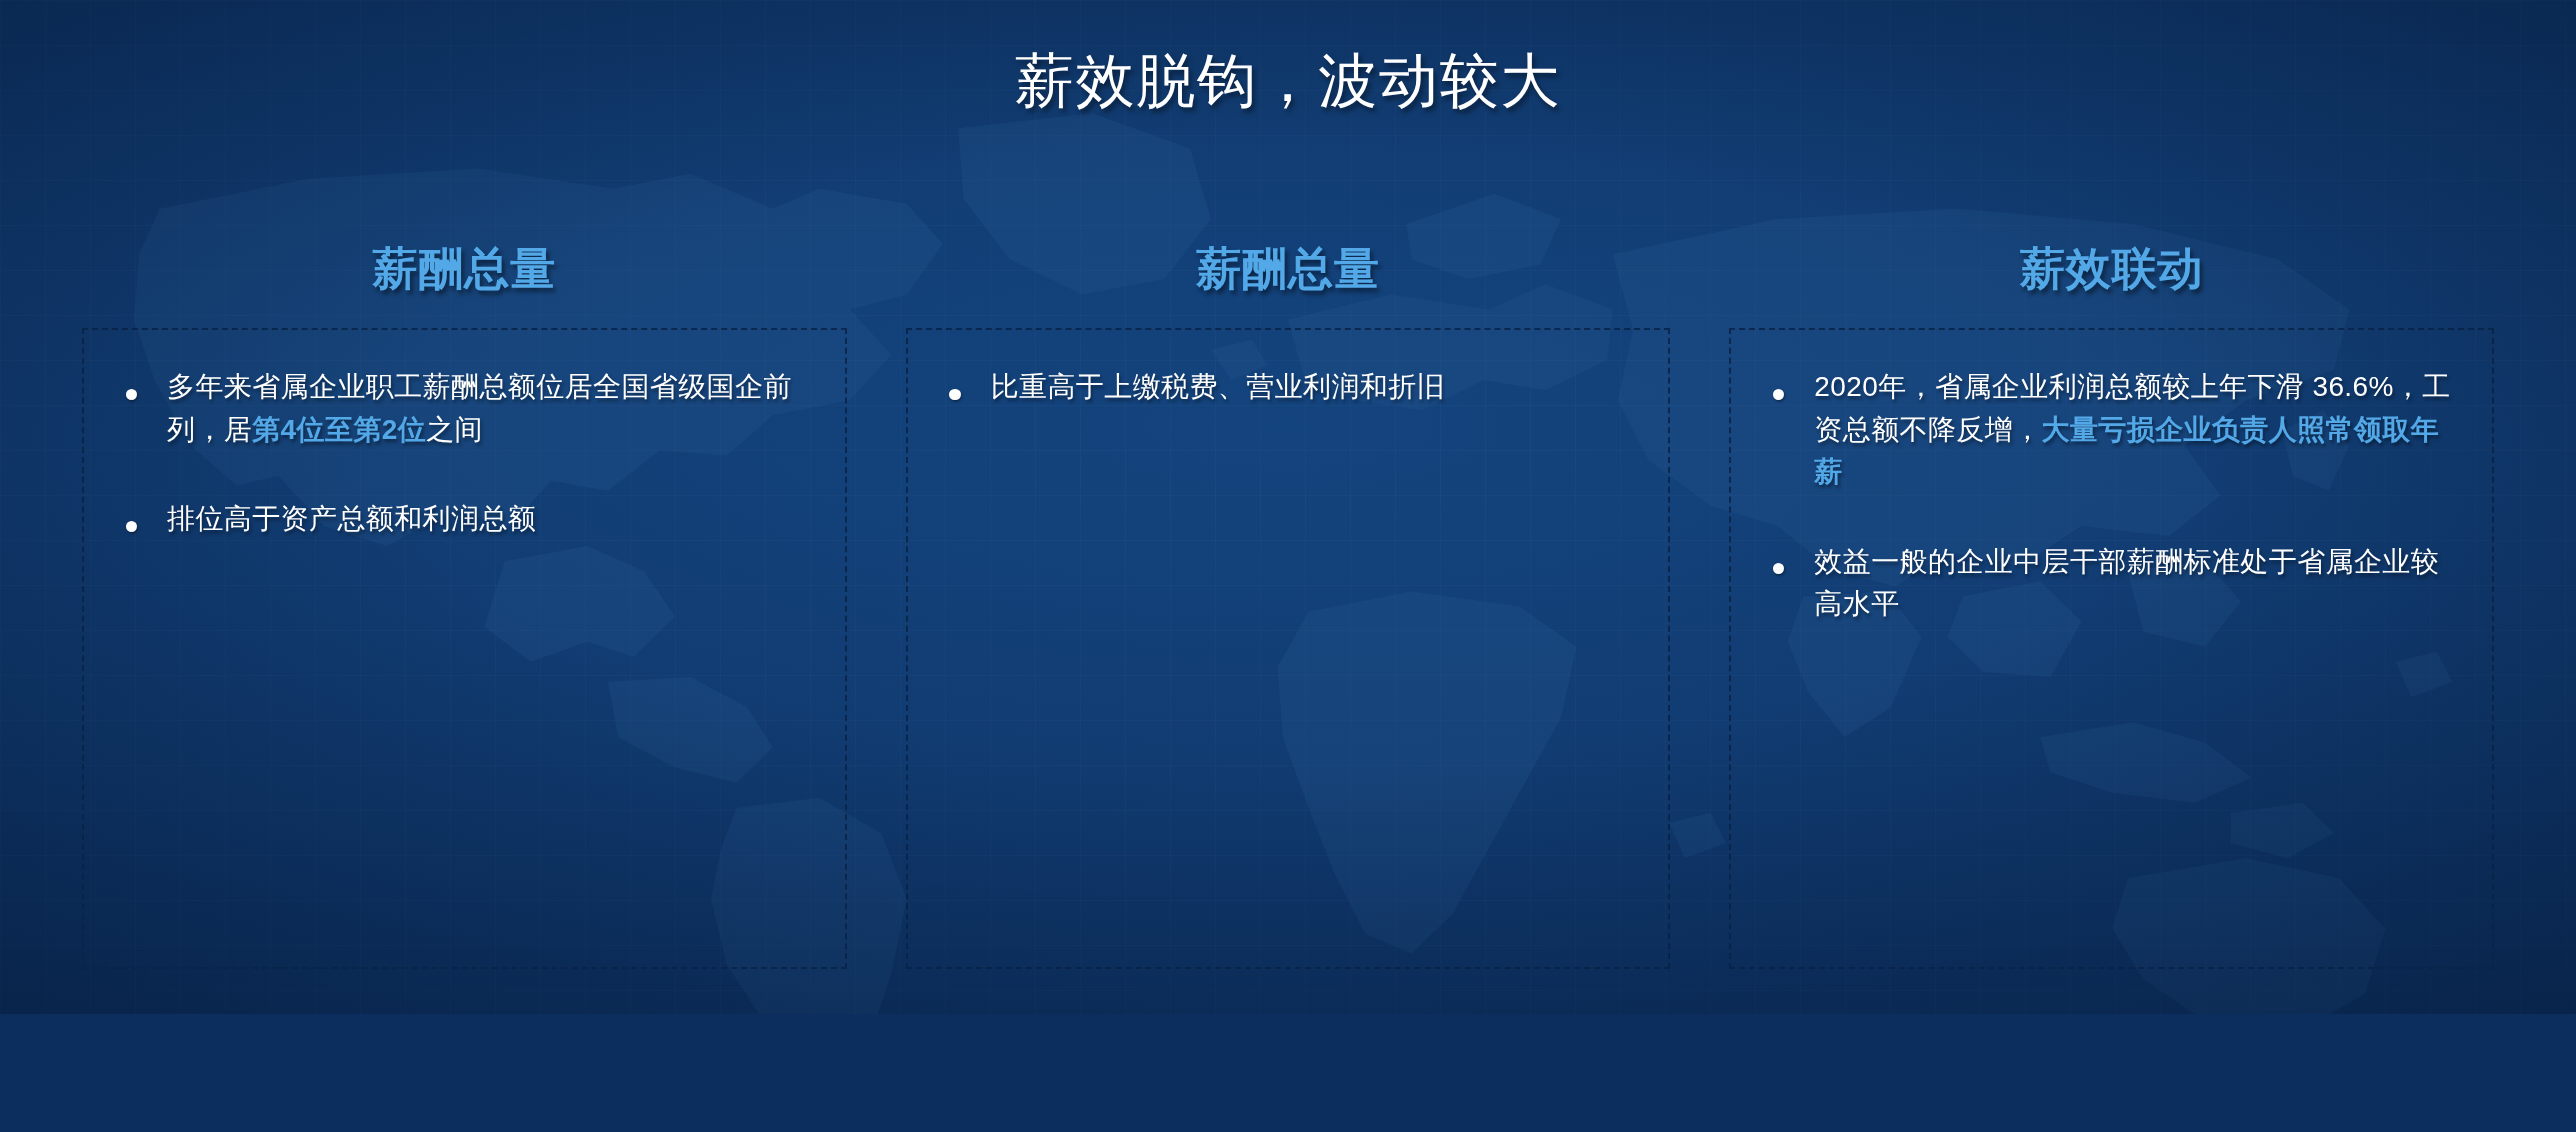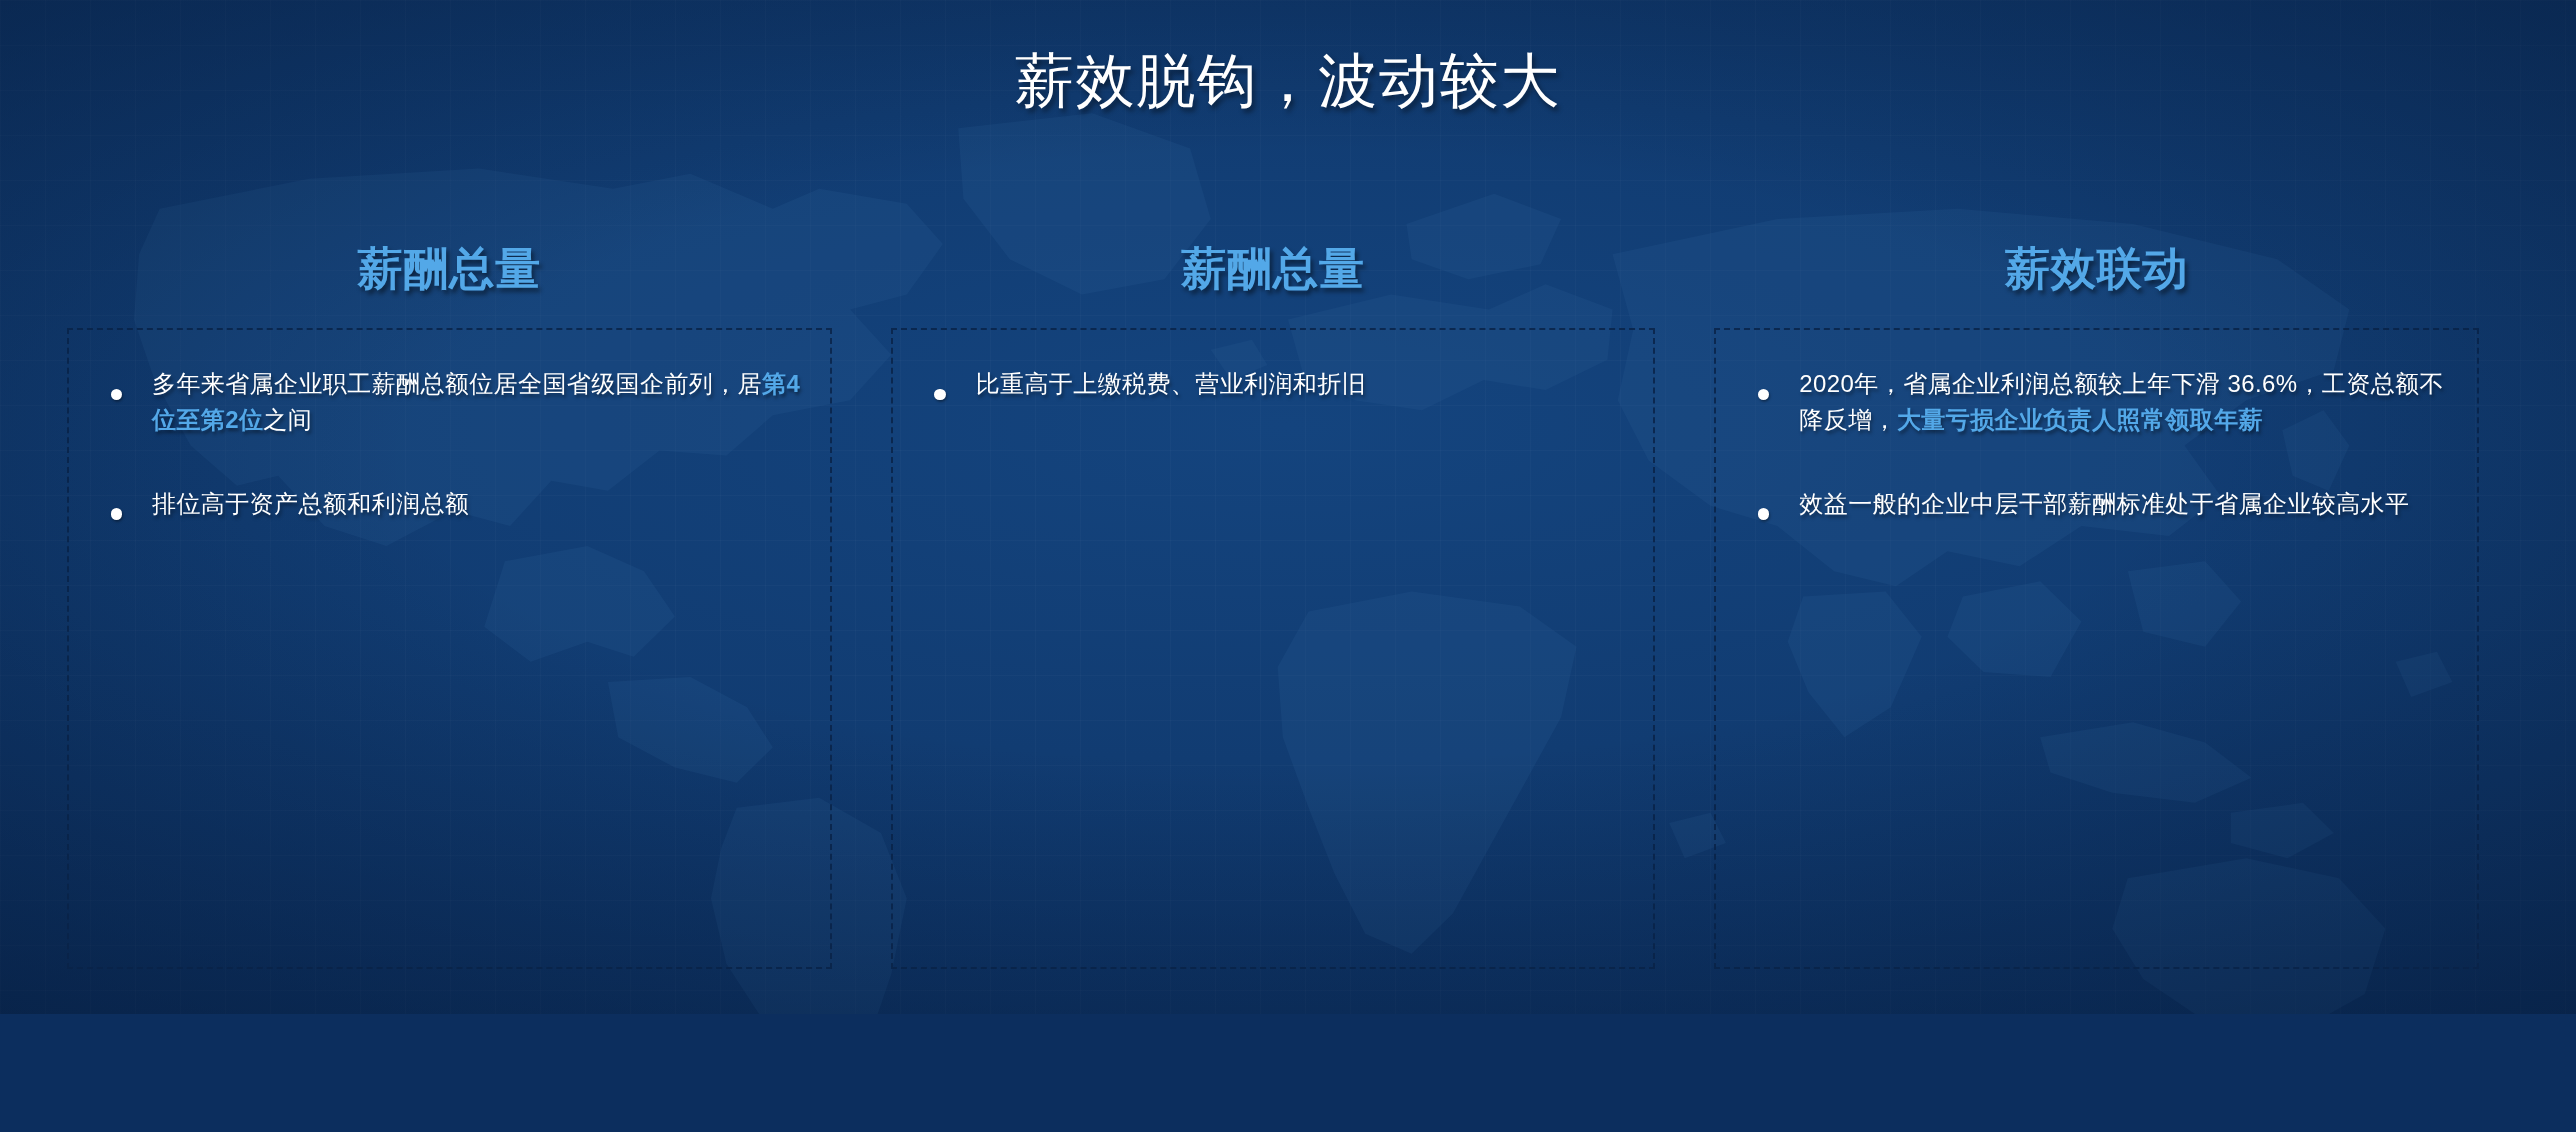--- a/index.html
+++ b/index.html
@@ -56,21 +56,21 @@
     color: #ffffff;
     font-size: 59px;
     letter-spacing: 1.7px;
     font-weight: 400;
     text-shadow: 2.6px 3.5px 5.2px rgba(0,0,0,0.45);
     z-index: 5;
   }
 
   .columns {
     position: absolute;
-    left: 67px;
+    left: 82px;
     top: 221px;
     width: 2412px;
     display: flex;
     gap: 59px;
     z-index: 4;
   }
   .col {
     flex: 1 1 0;
     display: flex;
     flex-direction: column;
@@ -95,21 +95,21 @@
   ul.bullets {
     list-style: none;
     margin: 0;
     padding: 0;
   }
   ul.bullets > li {
     position: relative;
     padding-left: 57px;
     margin-bottom: 47px;
     color: #ffffff;
-    font-size: 24px;
+    font-size: 28px;
     line-height: 1.52;
     letter-spacing: 0.4px;
     text-shadow: 1.7px 2.6px 3.5px rgba(0,0,0,0.42);
   }
   ul.bullets > li:last-child { margin-bottom: 0; }
   ul.bullets > li::before {
     content: "";
     position: absolute;
     left: 15.6px;
     top: 22.5px;

